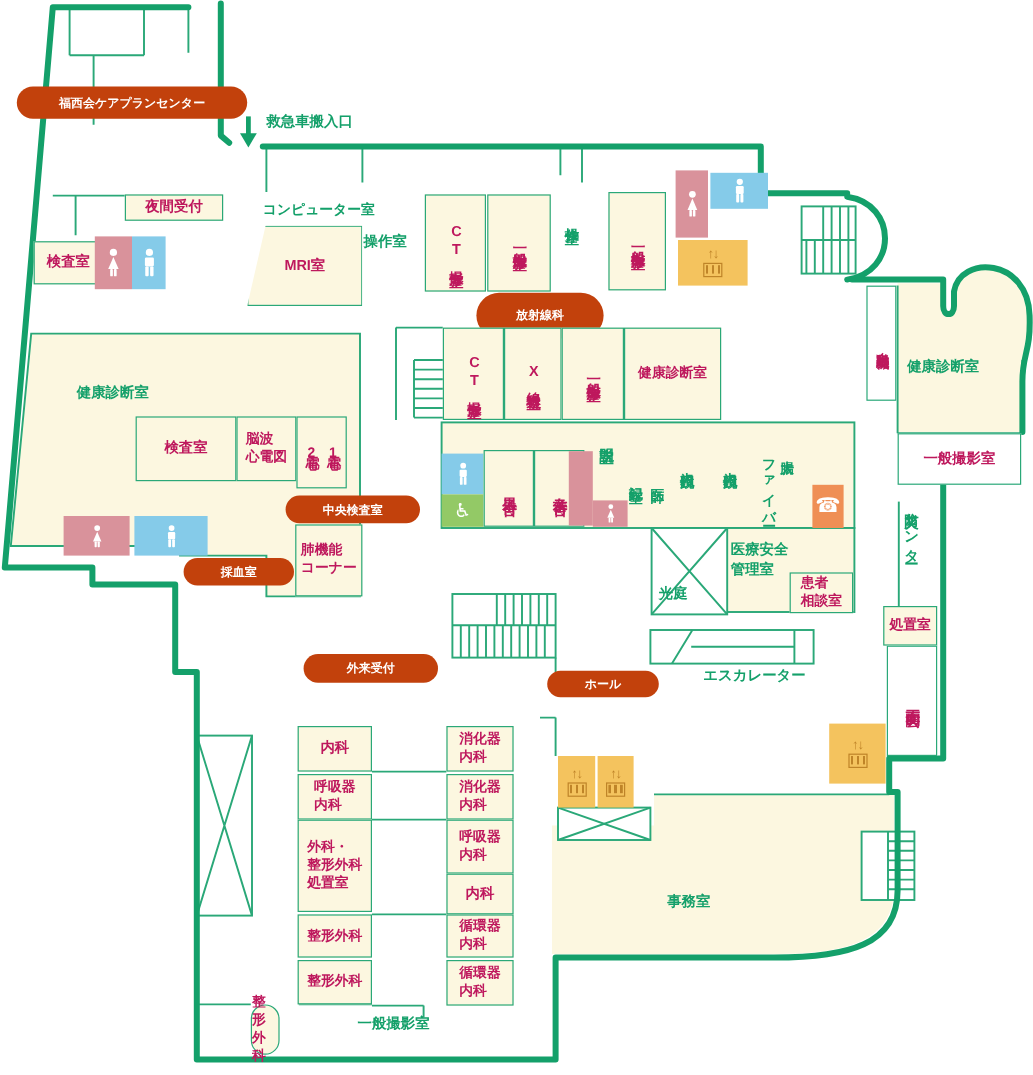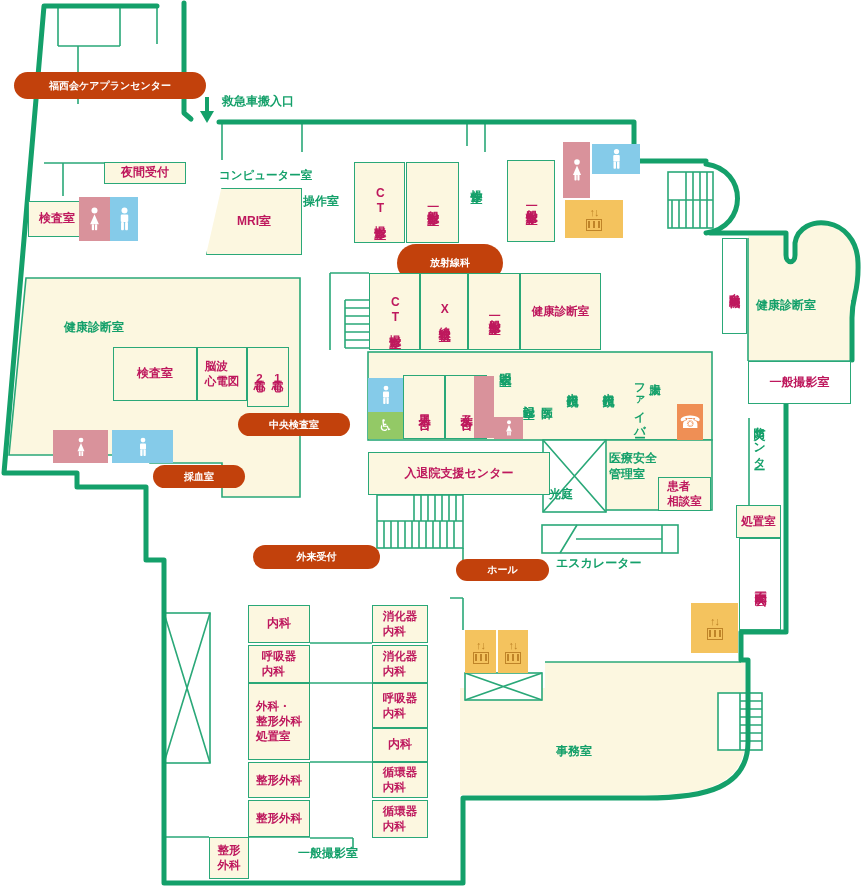--- a/index.html
+++ b/index.html
@@ -110,21 +110,21 @@
   <g>
     <path d="M 207,97 L 207,112" stroke="#14a06a" stroke-width="4" fill="none"></path>
     <polygon points="200,111 214,111 207,123" fill="#14a06a"></polygon>
   </g>
 </svg>
 
 <div class="pill" style="left:14px;top:72px;width:192px;height:27px;">福西会ケアプランセンター</div>
 <div class="pill" style="left:397px;top:244px;width:106px;height:38px;">放射線科</div>
 <div class="pill" style="left:238px;top:413px;width:112px;height:23px;">中央検査室</div>
 <div class="pill" style="left:153px;top:465px;width:92px;height:23px;">採血室</div>
-<div class="pill" style="left:253px;top:545px;width:127px;height:24px;">外来受付</div>
+<div class="pill" style="left:253px;top:545px;width:112px;height:24px;">外来受付</div>
 <div class="pill" style="left:456px;top:559px;width:93px;height:22px;">ホール</div>
 
 <div class="lbl" style="left:222px;top:94px;">救急車搬入口</div>
 <div class="box" style="left:104px;top:162px;width:82px;height:22px;">夜間受付</div>
 <div class="box" style="left:28px;top:201px;width:58px;height:36px;">検査室</div>
 <div class="lbl" style="left:219px;top:168px;font-size:11.5px;">コンピューター室</div>
 <div class="box" style="left:206px;top:188px;width:96px;height:67px;clip-path:polygon(16% 0,100% 0,100% 100%,0 100%);">MRI室</div>
 <div class="lbl" style="left:303px;top:194px;">操作室</div>
 <div class="box boxv" style="left:354px;top:162px;width:51px;height:81px;"><span class="v">CT撮影室</span></div>
 <div class="box boxv" style="left:406px;top:162px;width:53px;height:81px;"><span class="v">一般撮影室</span></div>
@@ -189,20 +189,22 @@
 </div>
 
 <div class="lbl" style="left:64px;top:320px;">健康診断室</div>
 <div class="box" style="left:113px;top:347px;width:84px;height:54px;">検査室</div>
 <div class="box" style="left:197px;top:347px;width:50px;height:54px;font-size:11.5px;text-align:left;">脳波
 心電図</div>
 <div class="box boxv" style="left:247px;top:347px;width:42px;height:60px;gap:3px;">
   <span class="v" style="font-size:11.5px;">心電2</span>
   <span class="v" style="font-size:11.5px;">心電1</span>
 </div>
+<div class="box" style="left:246px;top:437px;width:56px;height:60px;font-size:11.5px;text-align:left;">肺機能
+コーナー</div>
 <div class="blockc pink" style="left:53px;top:430px;width:55px;height:33px;">
   <svg class="person" width="12" height="22" viewBox="0 0 20 32">
         <circle cx="10" cy="4.5" r="4"></circle>
         <path d="M10,9.5 L15.8,23 H4.2 Z"></path>
         <rect x="6.4" y="23" width="3" height="8" rx="1"></rect>
         <rect x="10.6" y="23" width="3" height="8" rx="1"></rect>
       </svg>
 </div>
 <div class="blockc blue" style="left:112px;top:430px;width:61px;height:33px;">
   <svg class="person" width="12" height="22" viewBox="0 0 20 32">
@@ -238,37 +240,36 @@
 <div class="lbl v" style="left:497px;top:363px;height:50px;">説明室</div>
 <div class="lbl v" style="left:521px;top:396px;height:42px;font-size:11.5px;">記録室</div>
 <div class="lbl v" style="left:539px;top:398px;height:30px;font-size:11.5px;">医師</div>
 <div class="lbl v" style="left:564px;top:383px;height:42px;">内視鏡</div>
 <div class="lbl v" style="left:600px;top:383px;height:42px;">内視鏡</div>
 <div class="lbl v" style="left:632px;top:375px;height:62px;font-size:11.5px;">大腸
 ファイバー</div>
 <div class="blockc phoneb" style="left:677px;top:404px;width:26px;height:36px;">
   <span>☎</span>
 </div>
-<div class="box" style="left:368px;top:452px;width:182px;height:43px;">入退院支援センター</div>
 <div class="lbl" style="left:609px;top:451px;">医療安全
 管理室</div>
 <div class="box" style="left:658px;top:477px;width:53px;height:34px;font-size:11.5px;text-align:left;">患者
 相談室</div>
 <div class="lbl" style="left:549px;top:487px;">光庭</div>
-<div class="lbl" style="left:556px;top:556px;">エスカレーター</div>
+<div class="lbl" style="left:586px;top:556px;">エスカレーター</div>
 
 <div class="box" style="left:248px;top:605px;width:62px;height:38px;">内科</div>
 <div class="box" style="left:248px;top:645px;width:62px;height:38px;text-align:left;font-size:11.5px;">呼吸器
 内科</div>
 <div class="box" style="left:248px;top:683px;width:62px;height:77px;text-align:left;font-size:11.5px;">外科・
 整形外科
 処置室</div>
 <div class="box" style="left:248px;top:762px;width:62px;height:36px;font-size:11.5px;">整形外科</div>
 <div class="box" style="left:248px;top:800px;width:62px;height:37px;font-size:11.5px;">整形外科</div>
-<div class="box" style="left:209px;top:837px;width:40px;height:42px;text-align:left;font-size:11.5px;">整形
+<div class="box" style="left:209px;top:837px;width:24px;height:42px;text-align:left;font-size:11.5px;border-radius:15px;">整形
 外科</div>
 <div class="box" style="left:372px;top:605px;width:56px;height:38px;text-align:left;font-size:11.5px;">消化器
 内科</div>
 <div class="box" style="left:372px;top:645px;width:56px;height:38px;text-align:left;font-size:11.5px;">消化器
 内科</div>
 <div class="box" style="left:372px;top:683px;width:56px;height:45px;text-align:left;font-size:11.5px;">呼吸器
 内科</div>
 <div class="box" style="left:372px;top:728px;width:56px;height:34px;">内科</div>
 <div class="box" style="left:372px;top:762px;width:56px;height:36px;text-align:left;font-size:11.5px;">循環器
 内科</div>

